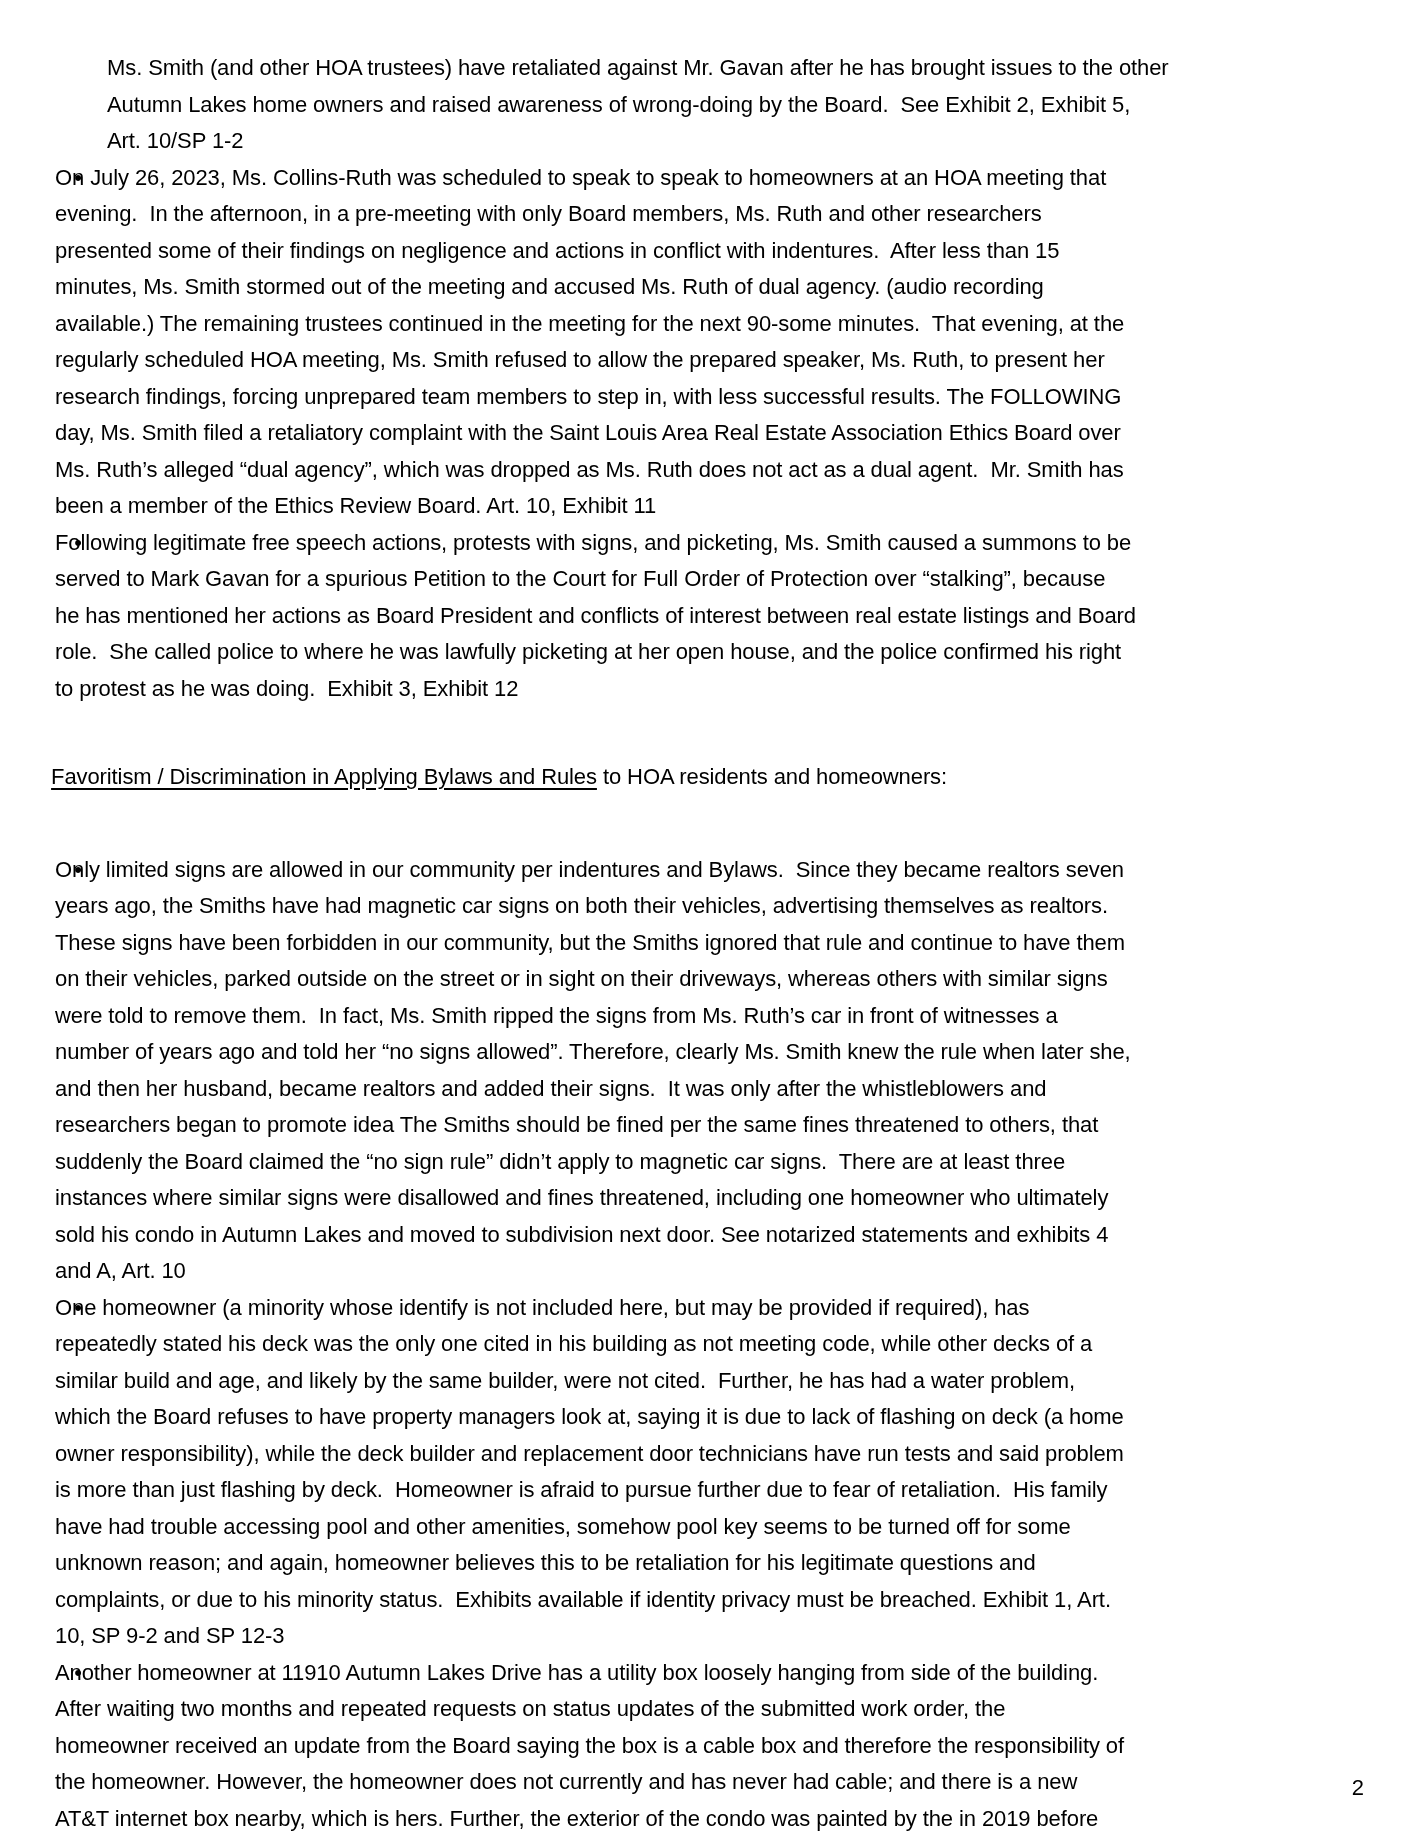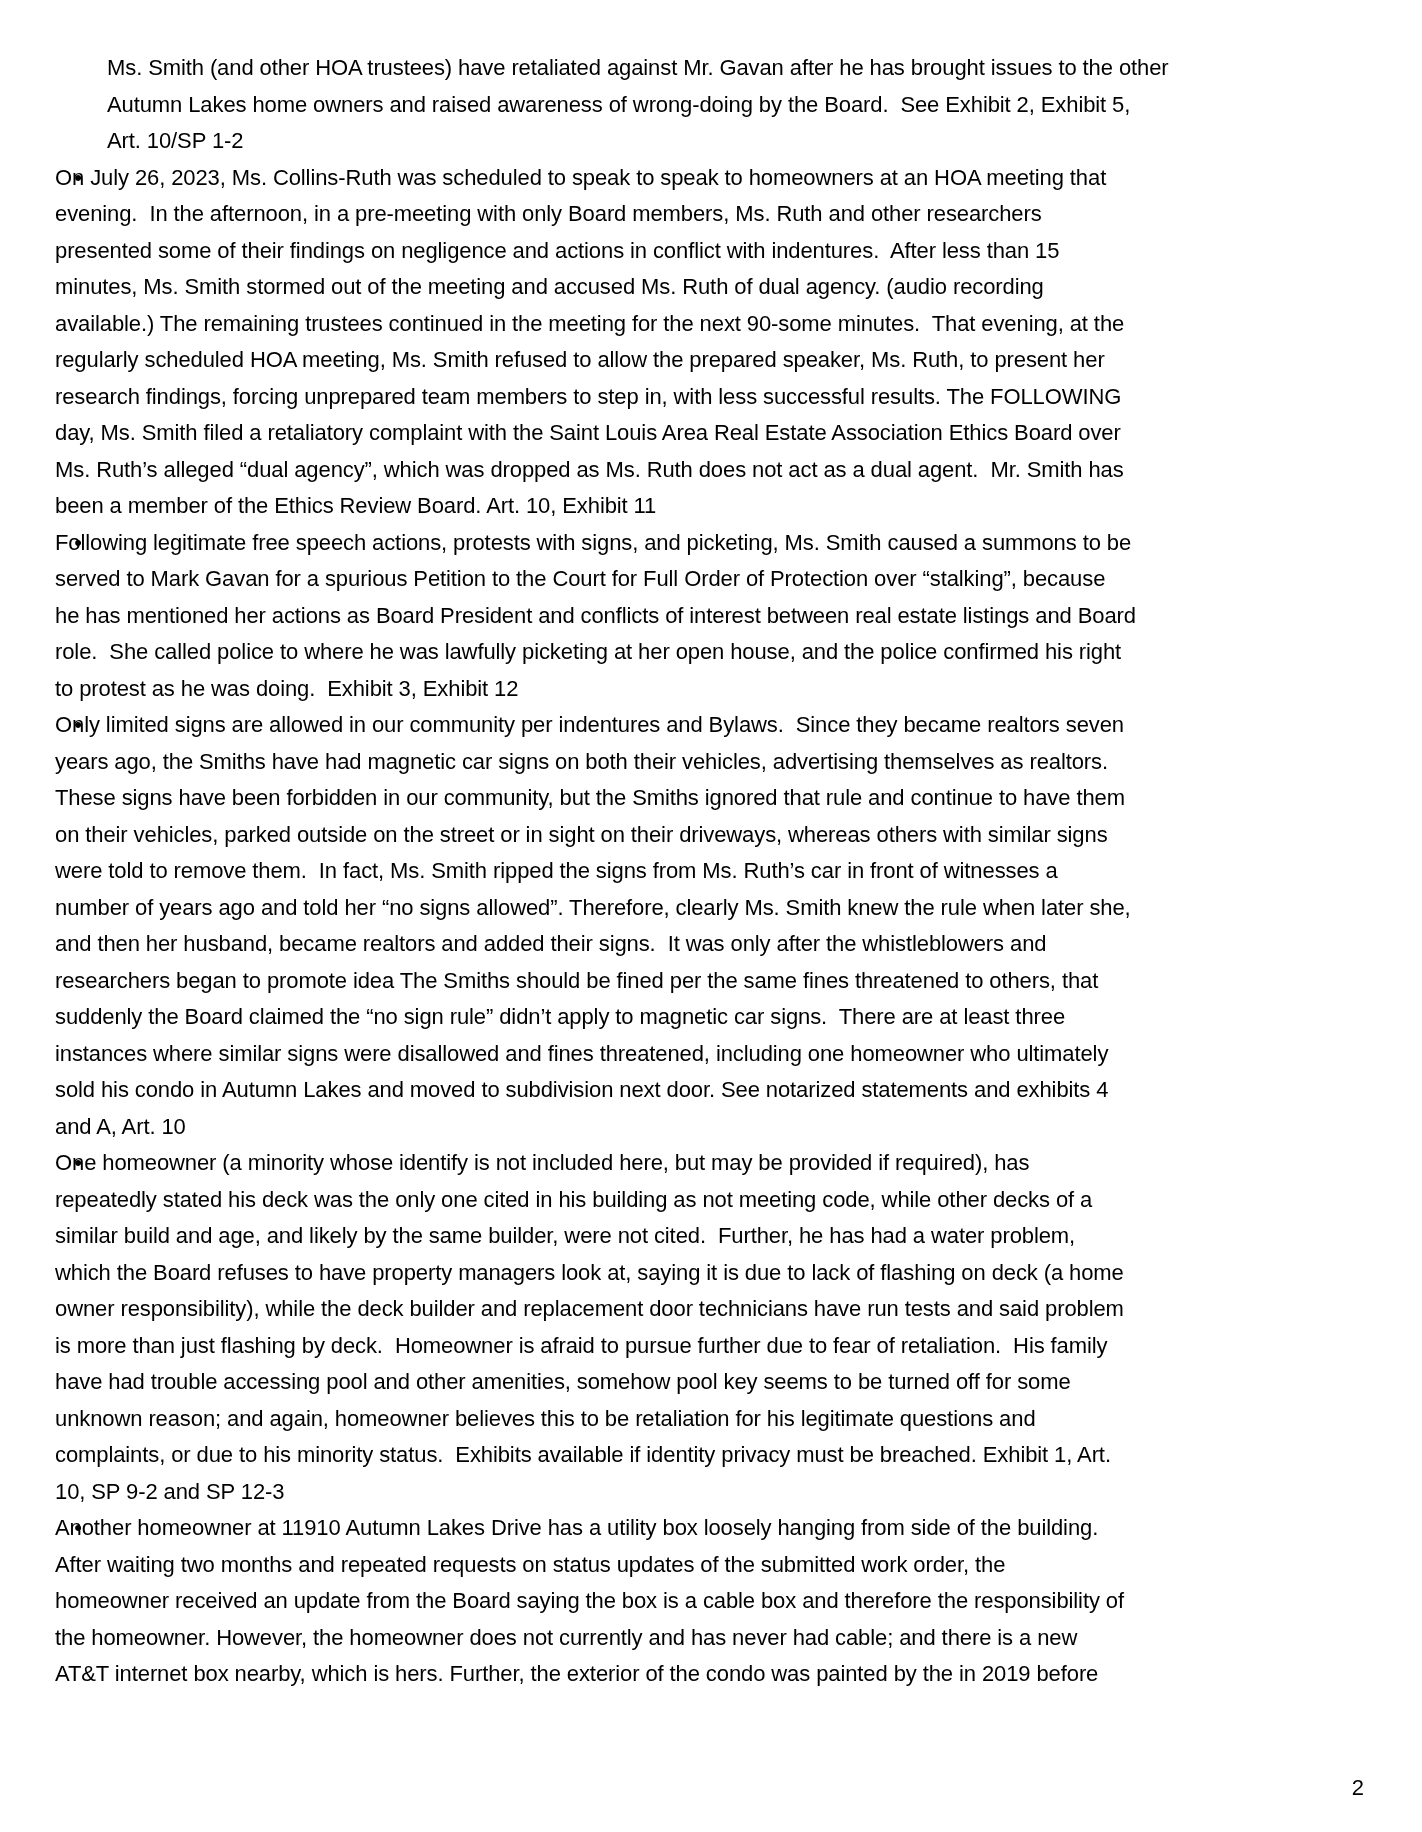--- a/index.html
+++ b/index.html
@@ -90,20 +90,23 @@
 
     <div class="li">
       <span class="bullet">•</span>
       <p class="para li-text">Following legitimate free speech actions, protests with signs, and picketing, Ms. Smith caused a summons to be
 served to Mark Gavan for a spurious Petition to the Court for Full Order of Protection over “stalking”, because
 he has mentioned her actions as Board President and conflicts of interest between real estate listings and Board
 role.  She called police to where he was lawfully picketing at her open house, and the police confirmed his right
 to protest as he was doing.  Exhibit 3, Exhibit 12</p>
     </div>
 
+    <div class="heading">
+      <span class="u">Favoritism / Discrimination in Applying Bylaws and Rules</span><span> to HOA residents and homeowners:</span>
+    </div>
 
     <div class="li">
       <span class="bullet">•</span>
       <p class="para li-text">Only limited signs are allowed in our community per indentures and Bylaws.  Since they became realtors seven
 years ago, the Smiths have had magnetic car signs on both their vehicles, advertising themselves as realtors.
 These signs have been forbidden in our community, but the Smiths ignored that rule and continue to have them
 on their vehicles, parked outside on the street or in sight on their driveways, whereas others with similar signs
 were told to remove them.  In fact, Ms. Smith ripped the signs from Ms. Ruth’s car in front of witnesses a
 number of years ago and told her “no signs allowed”. Therefore, clearly Ms. Smith knew the rule when later she,
 and then her husband, became realtors and added their signs.  It was only after the whistleblowers and

